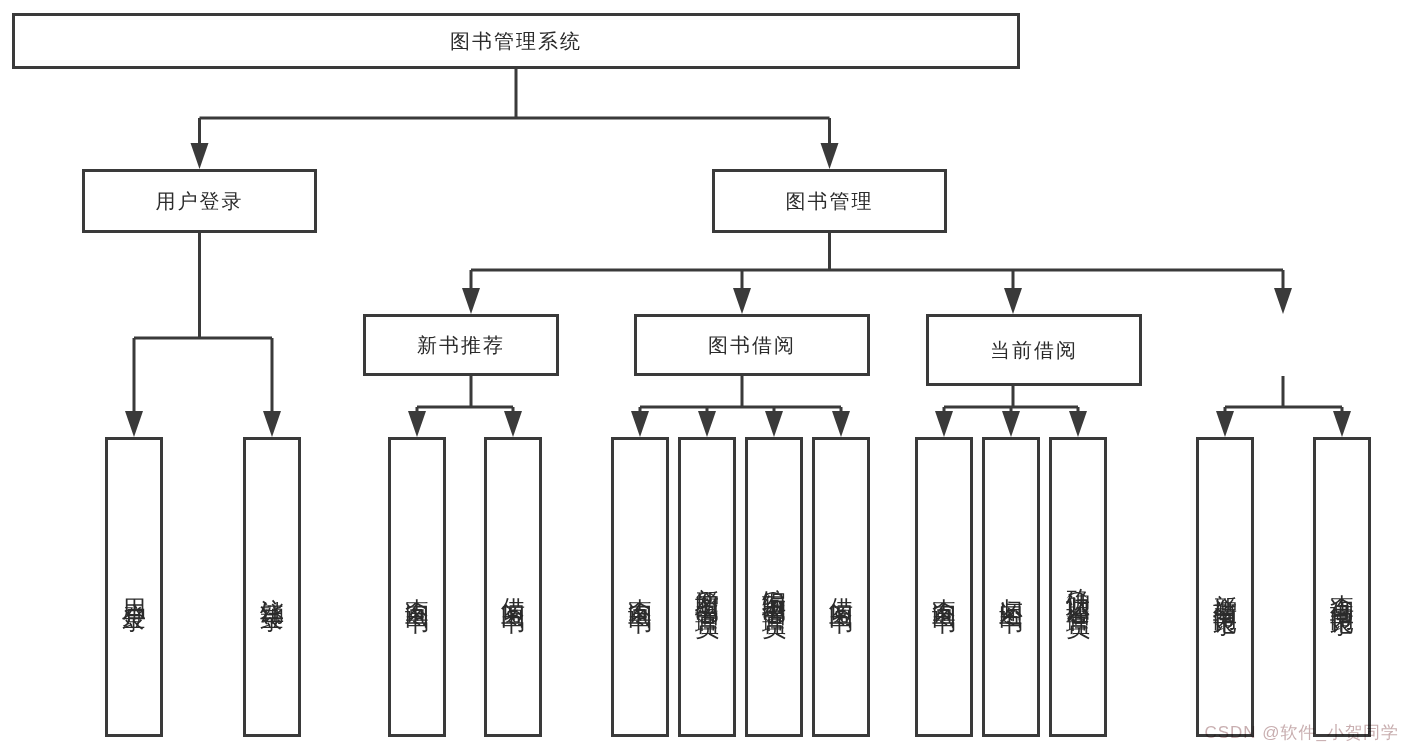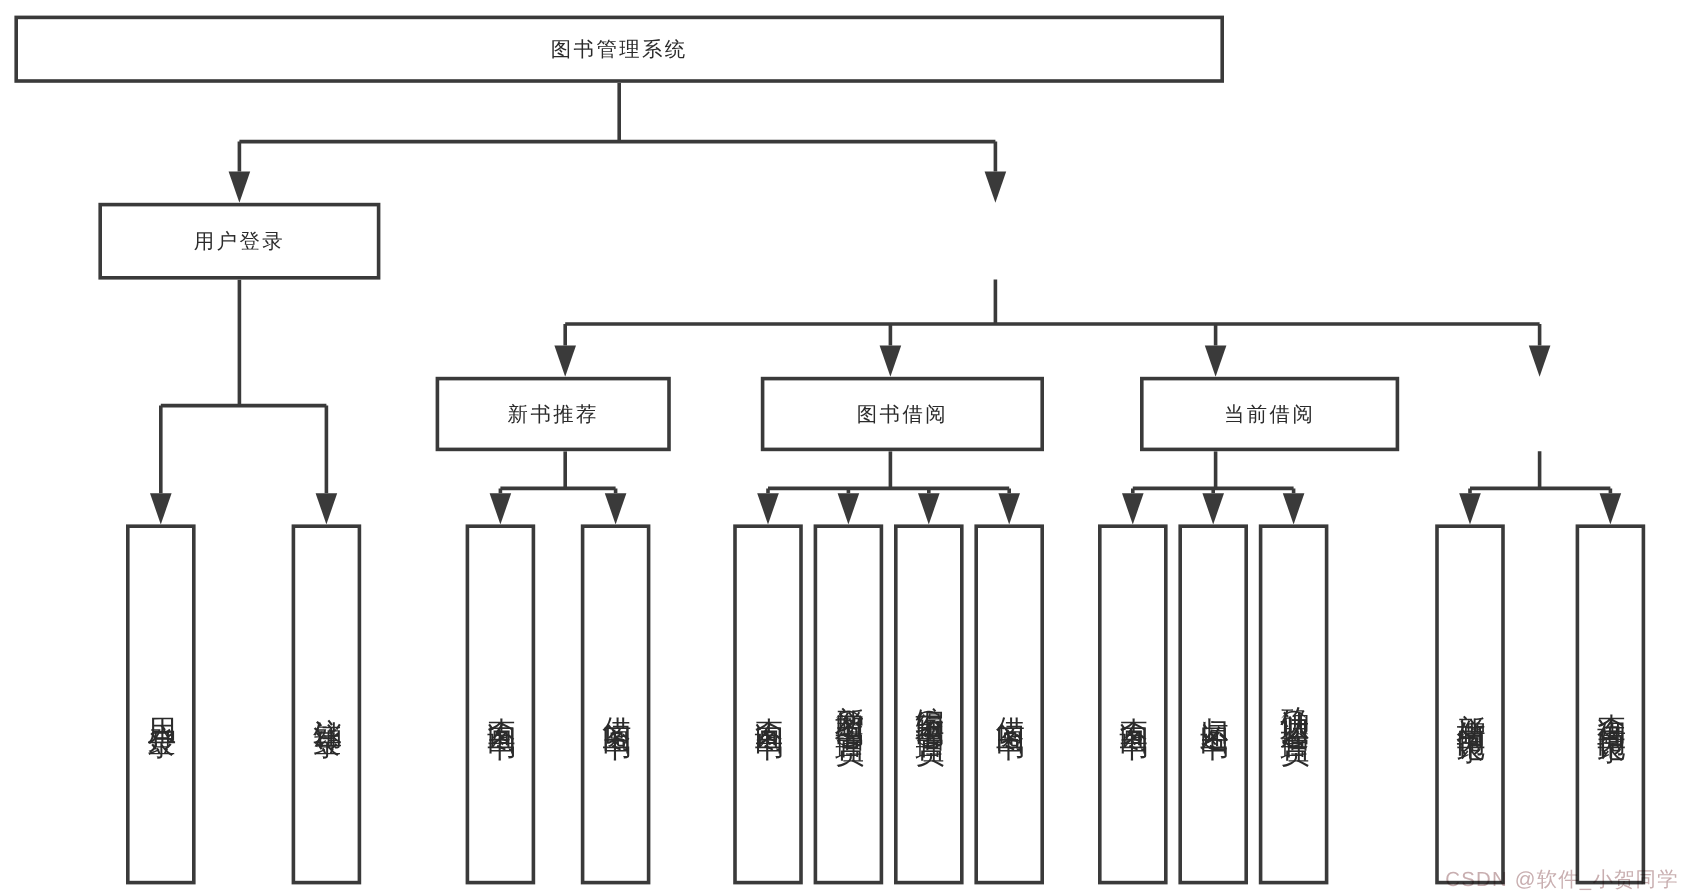--- a/index.html
+++ b/index.html
@@ -6,21 +6,21 @@
   .canvas {
     position:relative; width:1405px; height:747px; background:#ffffff;
     font-family:"Liberation Sans","DejaVu Sans",sans-serif; overflow:hidden;
   }
   svg.connectors { position:absolute; left:0; top:0; z-index:1; }
   .node {
     position:absolute; box-sizing:border-box; background:#ffffff;
     border:3px solid #3a3a3a; color:#2b2b2b; z-index:2;
     display:flex; align-items:center; justify-content:center;
   }
-  .node.h .lbl { font-size:17px; letter-spacing:2px; white-space:nowrap; }
+  .node.h .lbl { font-size:20px; letter-spacing:2px; white-space:nowrap; }
   .node.v .lbl {
     writing-mode:vertical-rl; text-orientation:mixed;
     font-size:24px; letter-spacing:4px; line-height:1;
   }
   .watermark {
     position:absolute; right:6px; bottom:3px; z-index:3;
     font-size:17px; letter-spacing:1px; white-space:nowrap;
     mix-blend-mode:multiply; opacity:0.85;
   }
 </style>
@@ -52,28 +52,31 @@
       <polygon points="1333,411 1351,411 1342,437" fill="#3a3a3a"></polygon>
     </svg>
 
   <div class="node h" style="left:12px;top:13px;width:1008px;height:56px">
     <span class="lbl">图书管理系统</span>
   </div>
 
   <div class="node h" style="left:82px;top:169px;width:235px;height:64px">
     <span class="lbl">用户登录</span>
   </div>
+  <div class="node h" style="left:712px;top:169px;width:235px;height:64px">
+    <span class="lbl">图书管理</span>
+  </div>
 
   <div class="node h" style="left:363px;top:314px;width:196px;height:62px">
     <span class="lbl">新书推荐</span>
   </div>
   <div class="node h" style="left:634px;top:314px;width:236px;height:62px">
     <span class="lbl">图书借阅</span>
   </div>
-  <div class="node h" style="left:950px;top:314px;width:216px;height:62px">
+  <div class="node h" style="left:926px;top:314px;width:216px;height:72px">
     <span class="lbl">当前借阅</span>
   </div>
 
   <div class="node v" style="left:105px;top:437px;width:58px;height:300px">
     <span class="lbl">用户登录</span>
   </div>
   <div class="node v" style="left:243px;top:437px;width:58px;height:300px">
     <span class="lbl">注销登录</span>
   </div>
 

